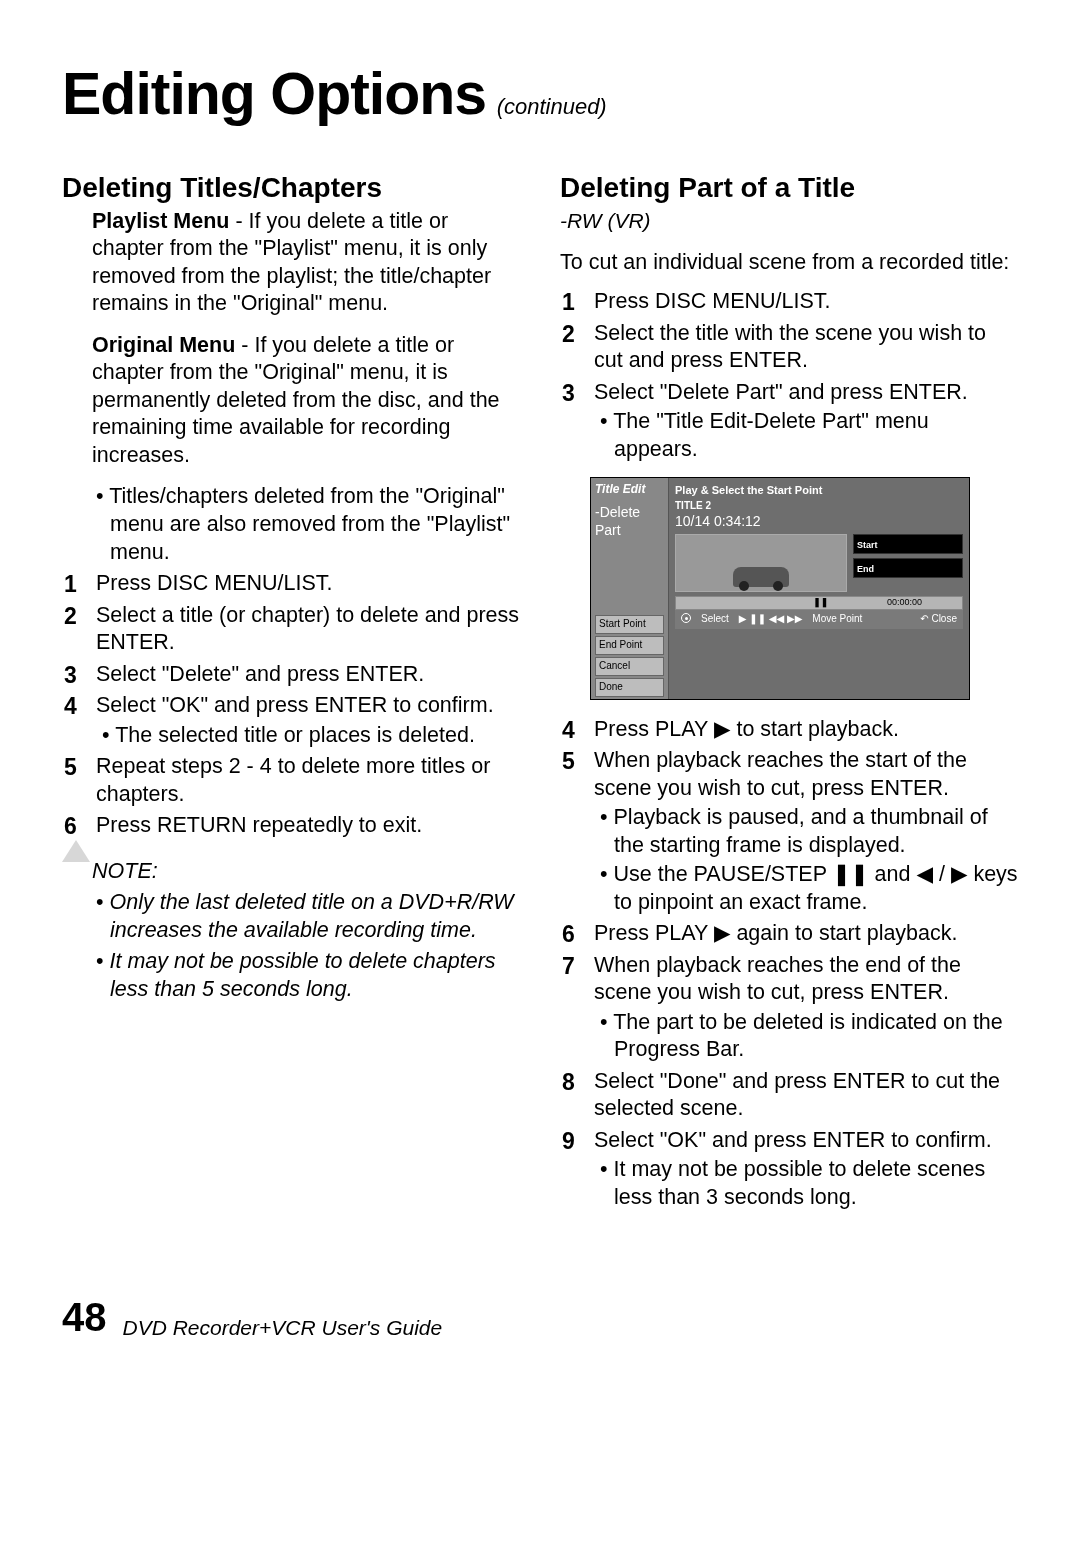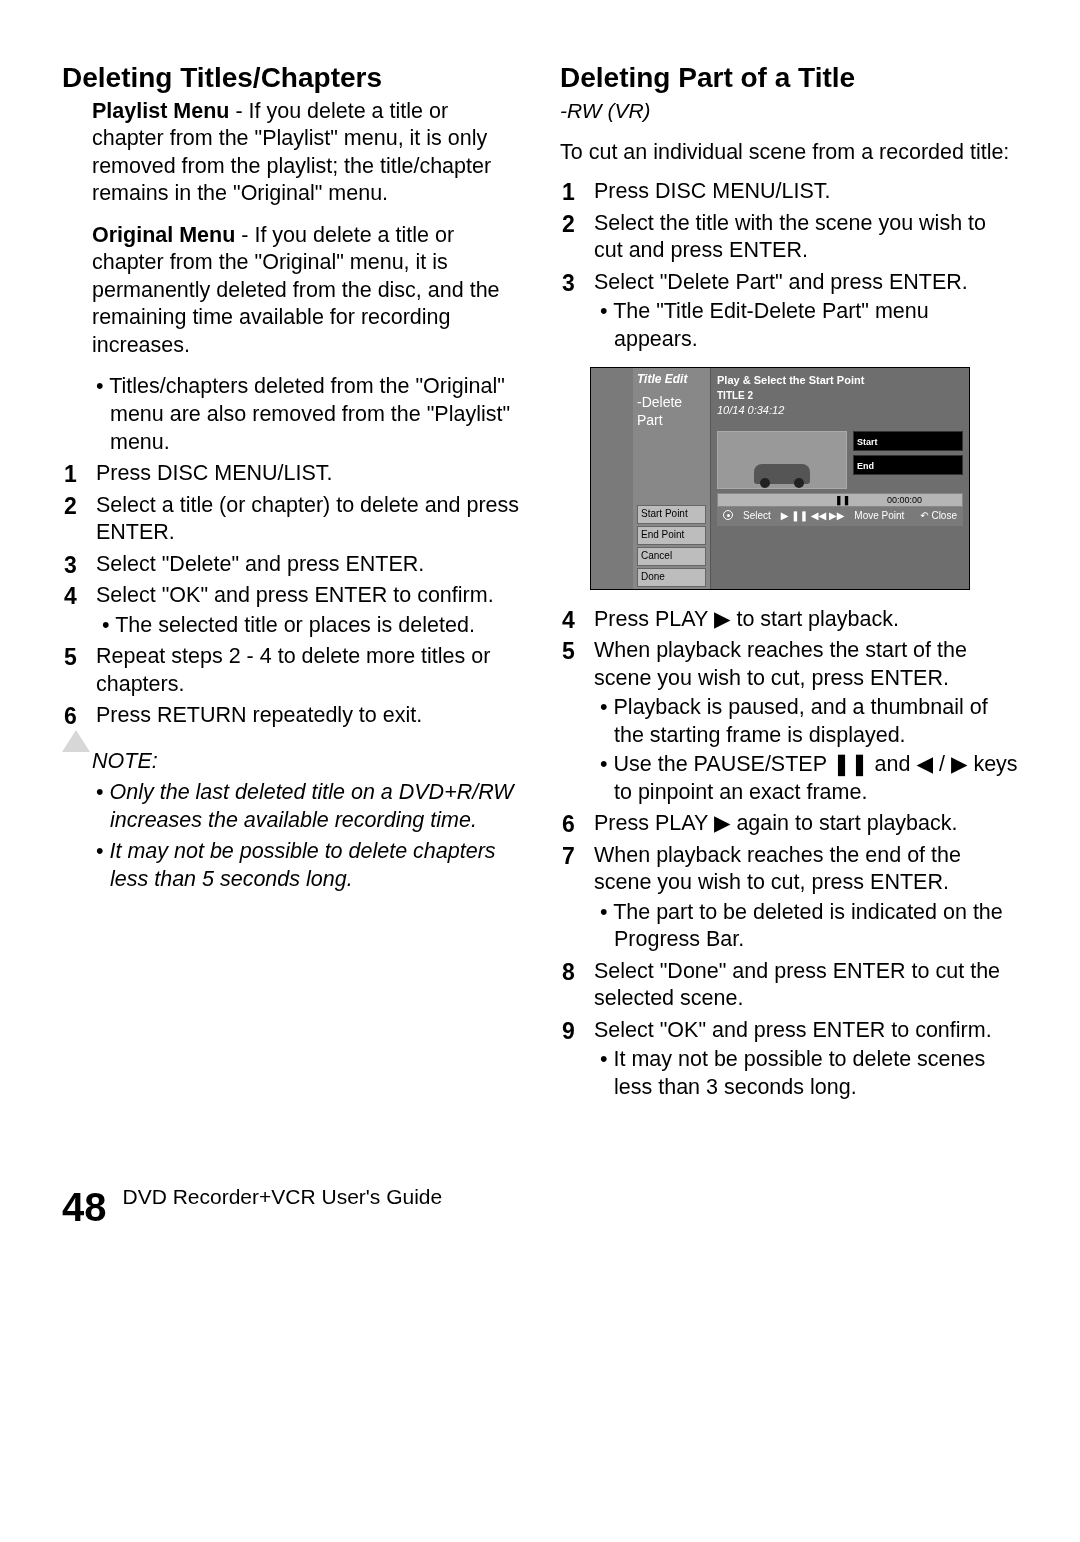--- a/index.html
+++ b/index.html
@@ -22,55 +22,59 @@
   ol.steps > li .num { position: absolute; left: -28px; top: 0; font-weight: 800; font-size: 23px; }
   .li-sub { padding-left: 20px; text-indent: -14px; margin-top: 2px; }
   .li-sub::before { content: "• "; }
   .note-block { margin-top: 18px; padding-left: 30px; position: relative; }
   .note-tri { position: absolute; left: 0; top: -18px; width: 0; height: 0; border-left: 14px solid transparent; border-right: 14px solid transparent; border-bottom: 22px solid #d7d7d7; }
   .note-label { font-style: italic; font-weight: 400; margin-bottom: 4px; }
   .note-block ul { list-style: none; padding-left: 18px; }
   .note-block ul li { font-style: italic; text-indent: -14px; padding-left: 0; margin-bottom: 4px; }
   .note-block ul li::before { content: "• "; font-style: normal; }
   .screenshot { margin: 14px 0 16px 30px; }
-  .ss { width: 380px; border: 1px solid #000; font-family: Arial, sans-serif; font-size: 11px; color: #fff; background: #7a7a7a; padding-left: 42px; }
+  .ss { width: 380px; border: 1px solid #000; font-family: Arial, sans-serif; font-size: 11px; color: #fff; background: #7a7a7a; }
   .ss-row { display: flex; }
   .ss-side { width: 78px; background: #888; border-right: 1px solid #555; }
   .ss-side-top { background: #888; padding: 4px 4px; font-style: italic; font-weight: 700; font-size: 12px; }
   .ss-side-sub { padding: 2px 4px 6px 4px; font-size: 14px; }
   .ss-side-spacer { height: 68px; }
   .ss-side-btn { background: #bdbdbd; color: #000; margin: 2px 4px; padding: 2px 3px; font-size: 10px; border: 1px solid #666; }
   .ss-main { flex: 1; background: #6e6e6e; padding: 5px 6px 3px 6px; position: relative; }
   .ss-main-title { font-weight: 700; font-size: 11px; margin-bottom: 3px; }
   .ss-title2 { font-weight: 700; font-size: 10px; }
-  .ss-meta { font-size: 11px; margin-bottom: 14px; font-style: italic; }
+  .ss-meta { font-size: 14px; margin-bottom: 3px; }
   .ss-preview-row { display: flex; gap: 6px; }
   .ss-car { flex: 1; height: 58px; background: #999; border: 1px solid #aaa; position: relative; overflow: hidden; display:flex; align-items:flex-end; justify-content:center; }
   .car-body { width: 56px; height: 20px; background: #555; border-radius: 8px 8px 3px 3px; position: relative; margin-bottom:4px;}
   .car-body::before, .car-body::after { content:""; position:absolute; bottom:-4px; width:10px; height:10px; background:#222; border-radius:50%; }
   .car-body::before { left:6px; } .car-body::after { right:6px; }
   .ss-thumbs { width: 110px; display: flex; flex-direction: column; gap: 4px; }
   .ss-thumb { height: 20px; background: #000; border: 1px solid #333; position: relative; }
   .ss-thumb-label { position: absolute; left: 3px; bottom: 2px; font-size: 9px; font-weight: 700; }
   .ss-bar { margin-top: 4px; height: 14px; background: #b5b5b5; border: 1px solid #888; position: relative; display:flex; align-items:center; justify-content:center; color:#000; font-size:9px; }
   .ss-bar-pause { position:absolute; left:48%; font-weight:700; }
   .ss-footer { display: flex; gap: 10px; background: #7a7a7a; padding: 3px 6px; font-size: 10px; }
   .ss-footer .dot { width:10px;height:10px;border:1px solid #fff;border-radius:50%; display:inline-block; position:relative;}
   .ss-footer .dot::after{content:"";position:absolute;left:3px;top:3px;width:3px;height:3px;background:#fff;border-radius:50%;}
   .ss-footer-right { margin-left: auto; }
   .glyph { font-family: Arial, sans-serif; }
-  .page-footer { display: flex; align-items: flex-start; gap: 16px; margin-top: 80px; }
+  .page-footer { display: flex; align-items: flex-end; gap: 16px; margin-top: 80px; }
   .page-num { font-size: 40px; font-weight: 800; }
-  .guide-name { font-size: 21px; }
+  .guide-name { font-style: italic; font-size: 21px; }
 </style>
 </head>
 <body>
 
 <div class="page">
 
+  <div class="title-row">
+    <span class="main-title">Editing Options</span>
+    <span class="continued">(continued)</span>
+  </div>
 
   <div class="columns">
 
     <div class="col">
       <div class="section-head">Deleting Titles/Chapters</div>
 
       <div class="indent-block">
         <span class="lead">Playlist Menu</span><span> - If you delete a title or chapter from the "Playlist" menu, it is only removed from the playlist; the title/chapter remains in the "Original" menu.</span>
       </div>
 

